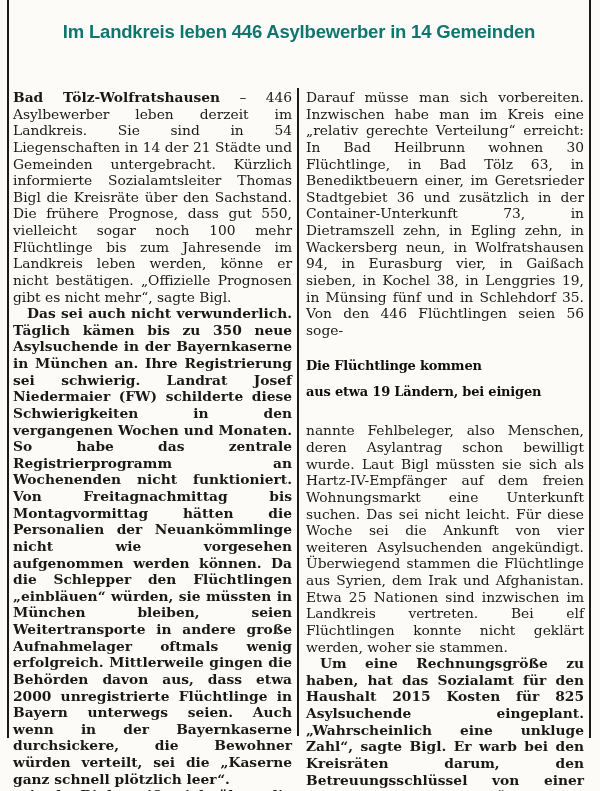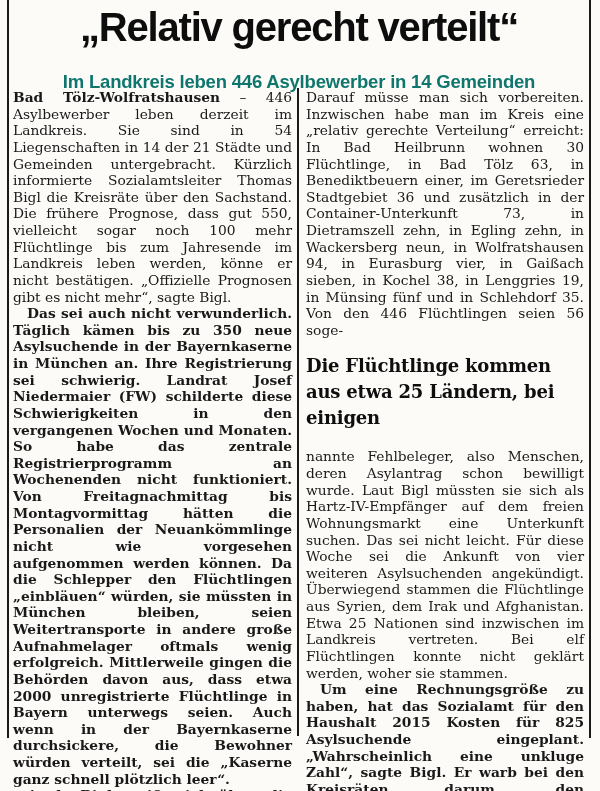--- a/index.html
+++ b/index.html
@@ -59,21 +59,21 @@
   }
   .col-left  { left: 13px; }
   .col-right { left: 306px; width: 278px; }
   .col p { text-align: justify; }
   .p-indent { text-indent: 14px; font-weight: bold; }
   .lead-location { font-weight: 700; }
   .pull-quote {
     margin: 15px 0 17px 0;
     font-family: "DejaVu Serif", serif;
     font-weight: 700;
-    font-size: 18px;
+    font-size: 13px;
     line-height: 26px;
     letter-spacing: -0.2px;
     text-align: left;
     color: #0e0e0e;
   }
   .last-par { position: relative; }
 
   
   .footer { position: absolute; left: 0; right: 0; top: 743px; height: 48px; }
   .footer-rule { position: absolute; left: 0; right: 0; top: 0; height: 3.5px; background: #0b0b0b; }
@@ -125,34 +125,33 @@
 </head>
 <body>
 
 <div class="page">
 
   <div class="rule-v rule-left"></div>
   <div class="rule-v rule-right"></div>
   <div class="rule-v rule-col"></div>
 
   <div class="head">
-    <div class="headline">„Relativ gerecht verteilt“</div>
     <div class="subheadline">Im Landkreis leben 446 Asylbewerber in 14 Gemeinden</div>
   </div>
 
   <div class="col col-left">
     <p><span class="lead-location">Bad Tölz-Wolfratshausen</span><span> – </span><span>446 Asylbewerber leben derzeit im Landkreis. Sie sind in 54 Liegenschaften in 14 der 21 Städte und Gemeinden untergebracht. Kürzlich informierte Sozialamtsleiter Thomas Bigl die Kreisräte über den Sachstand. Die frühere Prognose, dass gut 550, vielleicht sogar noch 100 mehr Flüchtlinge bis zum Jahresende im Landkreis leben werden, könne er nicht bestätigen. „Offizielle Prognosen gibt es nicht mehr“, sagte Bigl.</span></p>
     <p class="p-indent">Das sei auch nicht verwunderlich. Täglich kämen bis zu 350 neue Asylsuchende in der Bayernkaserne in München an. Ihre Registrierung sei schwierig. Landrat Josef Niedermaier (FW) schilderte diese Schwierigkeiten in den vergangenen Wochen und Monaten. So habe das zentrale Registrierprogramm an Wochenenden nicht funktioniert. Von Freitagnachmittag bis Montagvormittag hätten die Personalien der Neuankömmlinge nicht wie vorgesehen aufgenommen werden können. Da die Schlepper den Flüchtlingen „einbläuen“ würden, sie müssten in München bleiben, seien Weitertransporte in andere große Aufnahmelager oftmals wenig erfolgreich. Mittlerweile gingen die Behörden davon aus, dass etwa 2000 unregistrierte Flüchtlinge in Bayern unterwegs seien. Auch wenn in der Bayernkaserne durchsickere, die Bewohner würden verteilt, sei die „Kaserne ganz schnell plötzlich leer“.</p>
     <p class="p-indent">Auch Bigl weiß viel über die Tücken des Systems zu berichten. Sein Fazit: „Normal ist schon lange nichts mehr.“ Sollte der Notfallplan der Staatsregierung in Kraft treten, könnten auf einen Schlag an die 300 Asylsuchende im Landkreis ankommen.</p>
   </div>
 
   <div class="col col-right">
     <p>Darauf müsse man sich vorbereiten. Inzwischen habe man im Kreis eine „relativ gerechte Verteilung“ erreicht: In Bad Heilbrunn wohnen 30 Flüchtlinge, in Bad Tölz 63, in Benediktbeuern einer, im Geretsrieder Stadtgebiet 36 und zusätzlich in der Container-Unterkunft 73, in Dietramszell zehn, in Egling zehn, in Wackersberg neun, in Wolfratshausen 94, in Eurasburg vier, in Gaißach sieben, in Kochel 38, in Lenggries 19, in Münsing fünf und in Schlehdorf 35. Von den 446 Flüchtlingen seien 56 soge-</p>
     <div class="pull-quote">
       <div>Die Flüchtlinge kommen</div>
-      <div>aus etwa 25 Ländern, bei einigen</div>
+      <div>aus etwa 19 Ländern, bei einigen</div>
     </div>
     <p>nannte Fehlbeleger, also Menschen, deren Asylantrag schon bewilligt wurde. Laut Bigl müssten sie sich als Hartz-IV-Empfänger auf dem freien Wohnungsmarkt eine Unterkunft suchen. Das sei nicht leicht. Für diese Woche sei die Ankunft von vier weiteren Asylsuchenden angekündigt. Überwiegend stammen die Flüchtlinge aus Syrien, dem Irak und Afghanistan. Etwa 25 Nationen sind inzwischen im Landkreis vertreten. Bei elf Flüchtlingen konnte nicht geklärt werden, woher sie stammen.</p>
     <p class="p-indent last-par"><span>Um eine Rechnungsgröße zu haben, hat das Sozialamt für den Haushalt 2015 Kosten für 825 Asylsuchende eingeplant. „Wahrscheinlich eine unkluge Zahl“, sagte Bigl. Er warb bei den Kreisräten darum, den Betreuungsschlüssel von einer Verwaltungskraft für 55 Flüchtlinge zu bleiben. Allerdings stelle sich die Frage, ob man dieses Personal auch bekomme.</span></p>
   </div>
 
 
 </div>
 
 </body></html>

